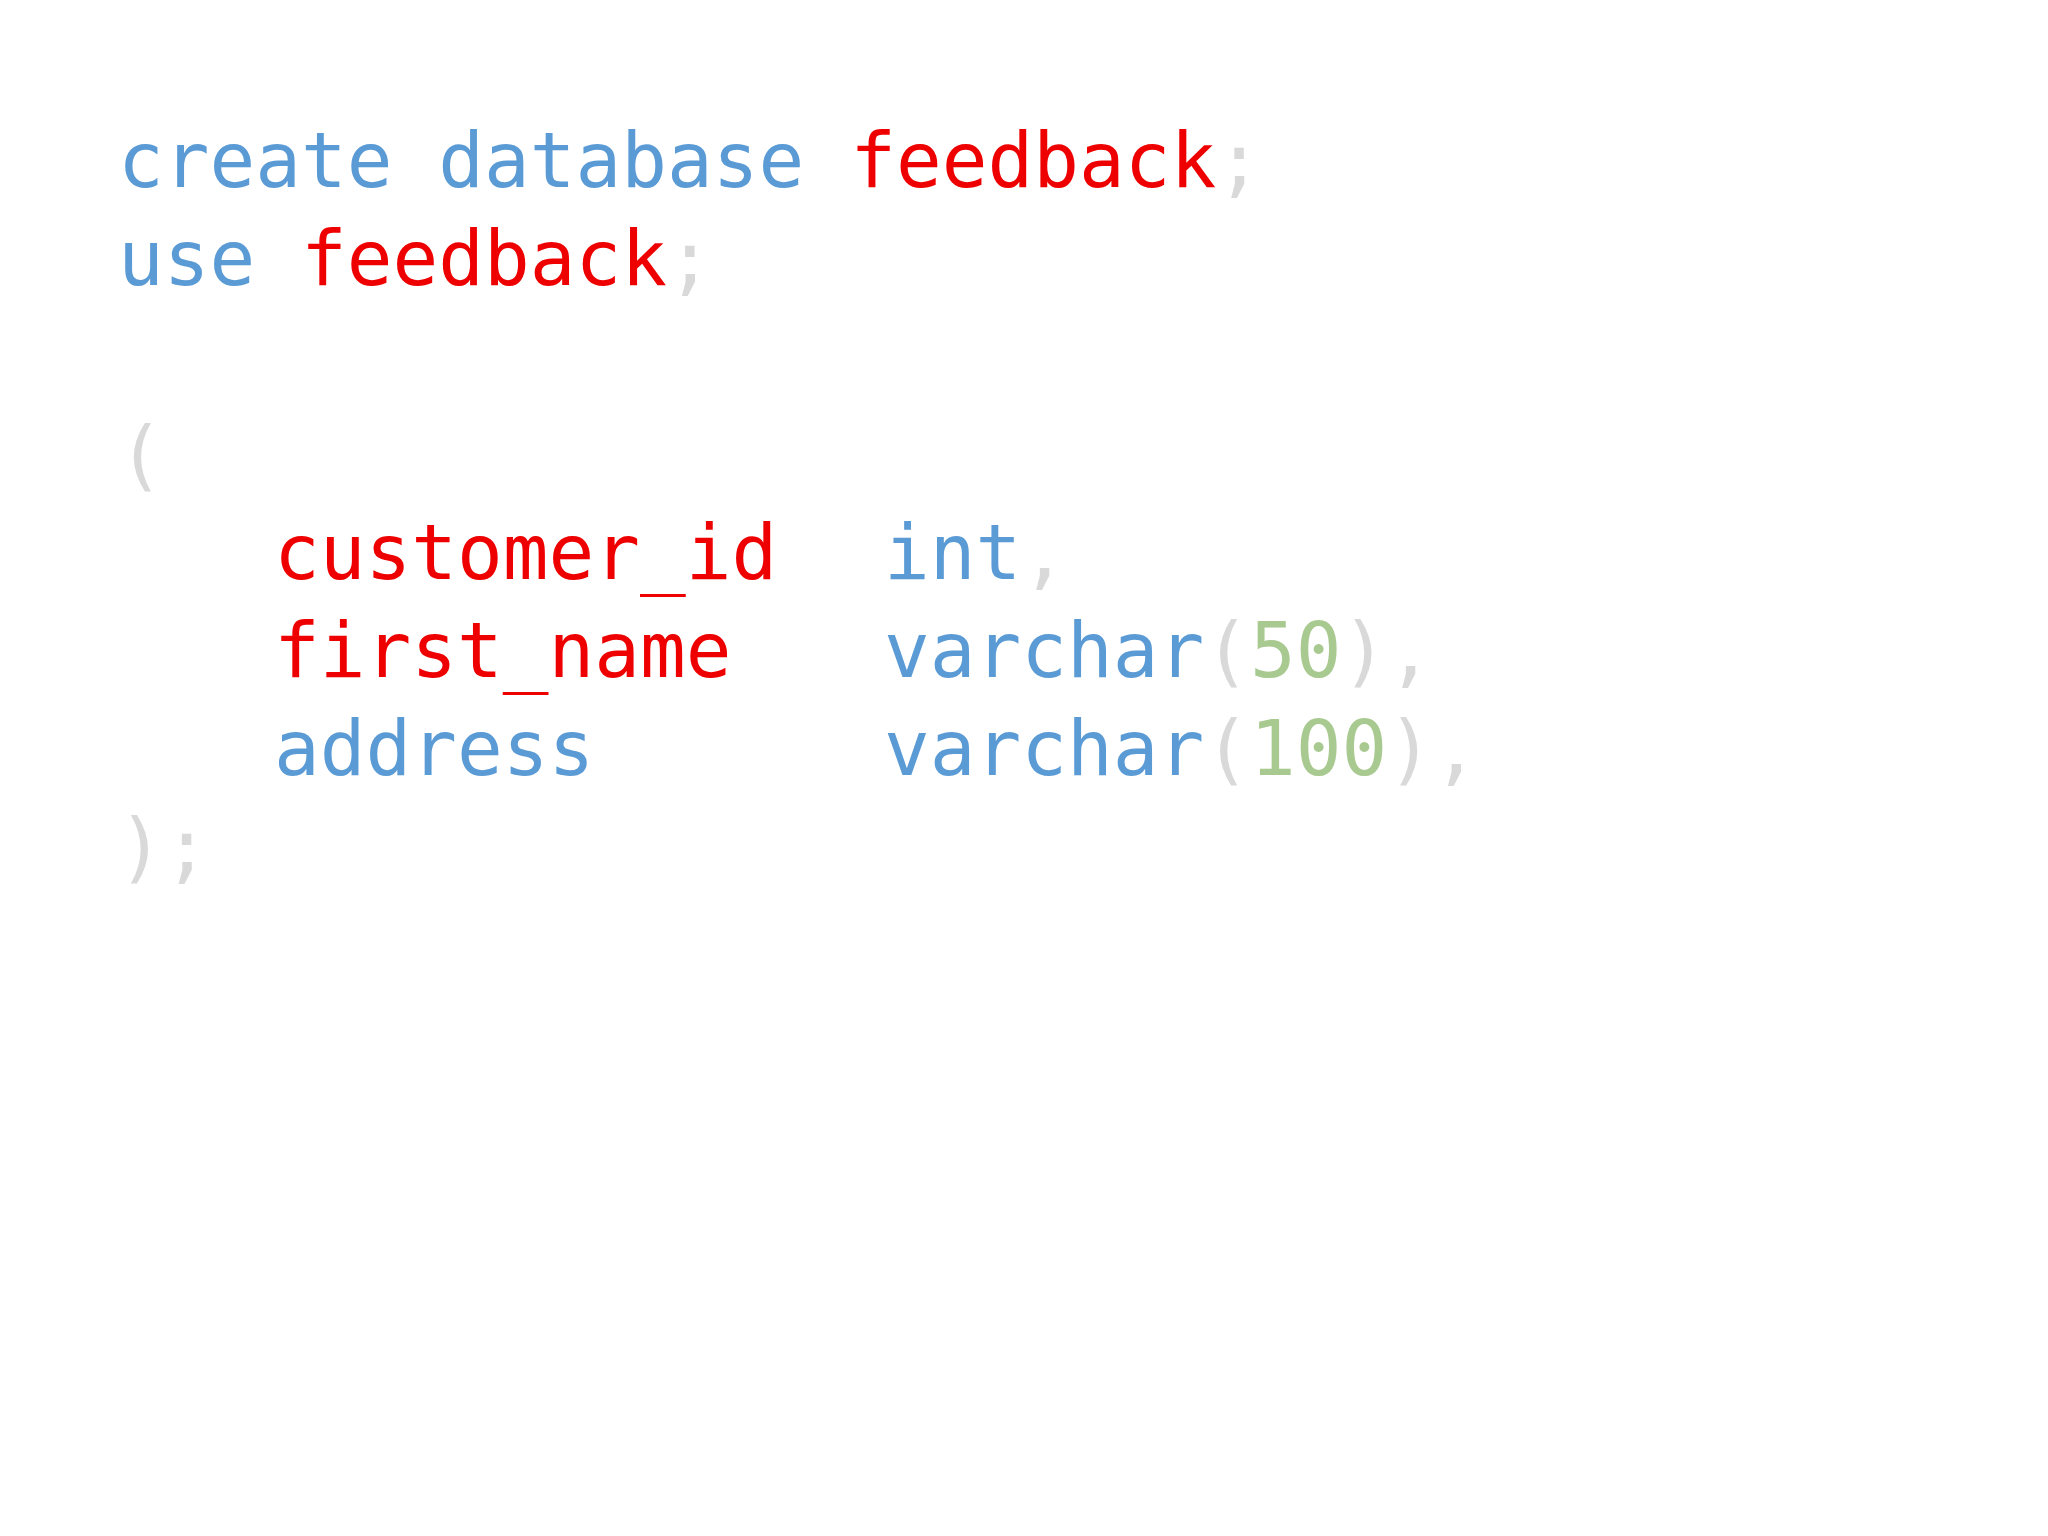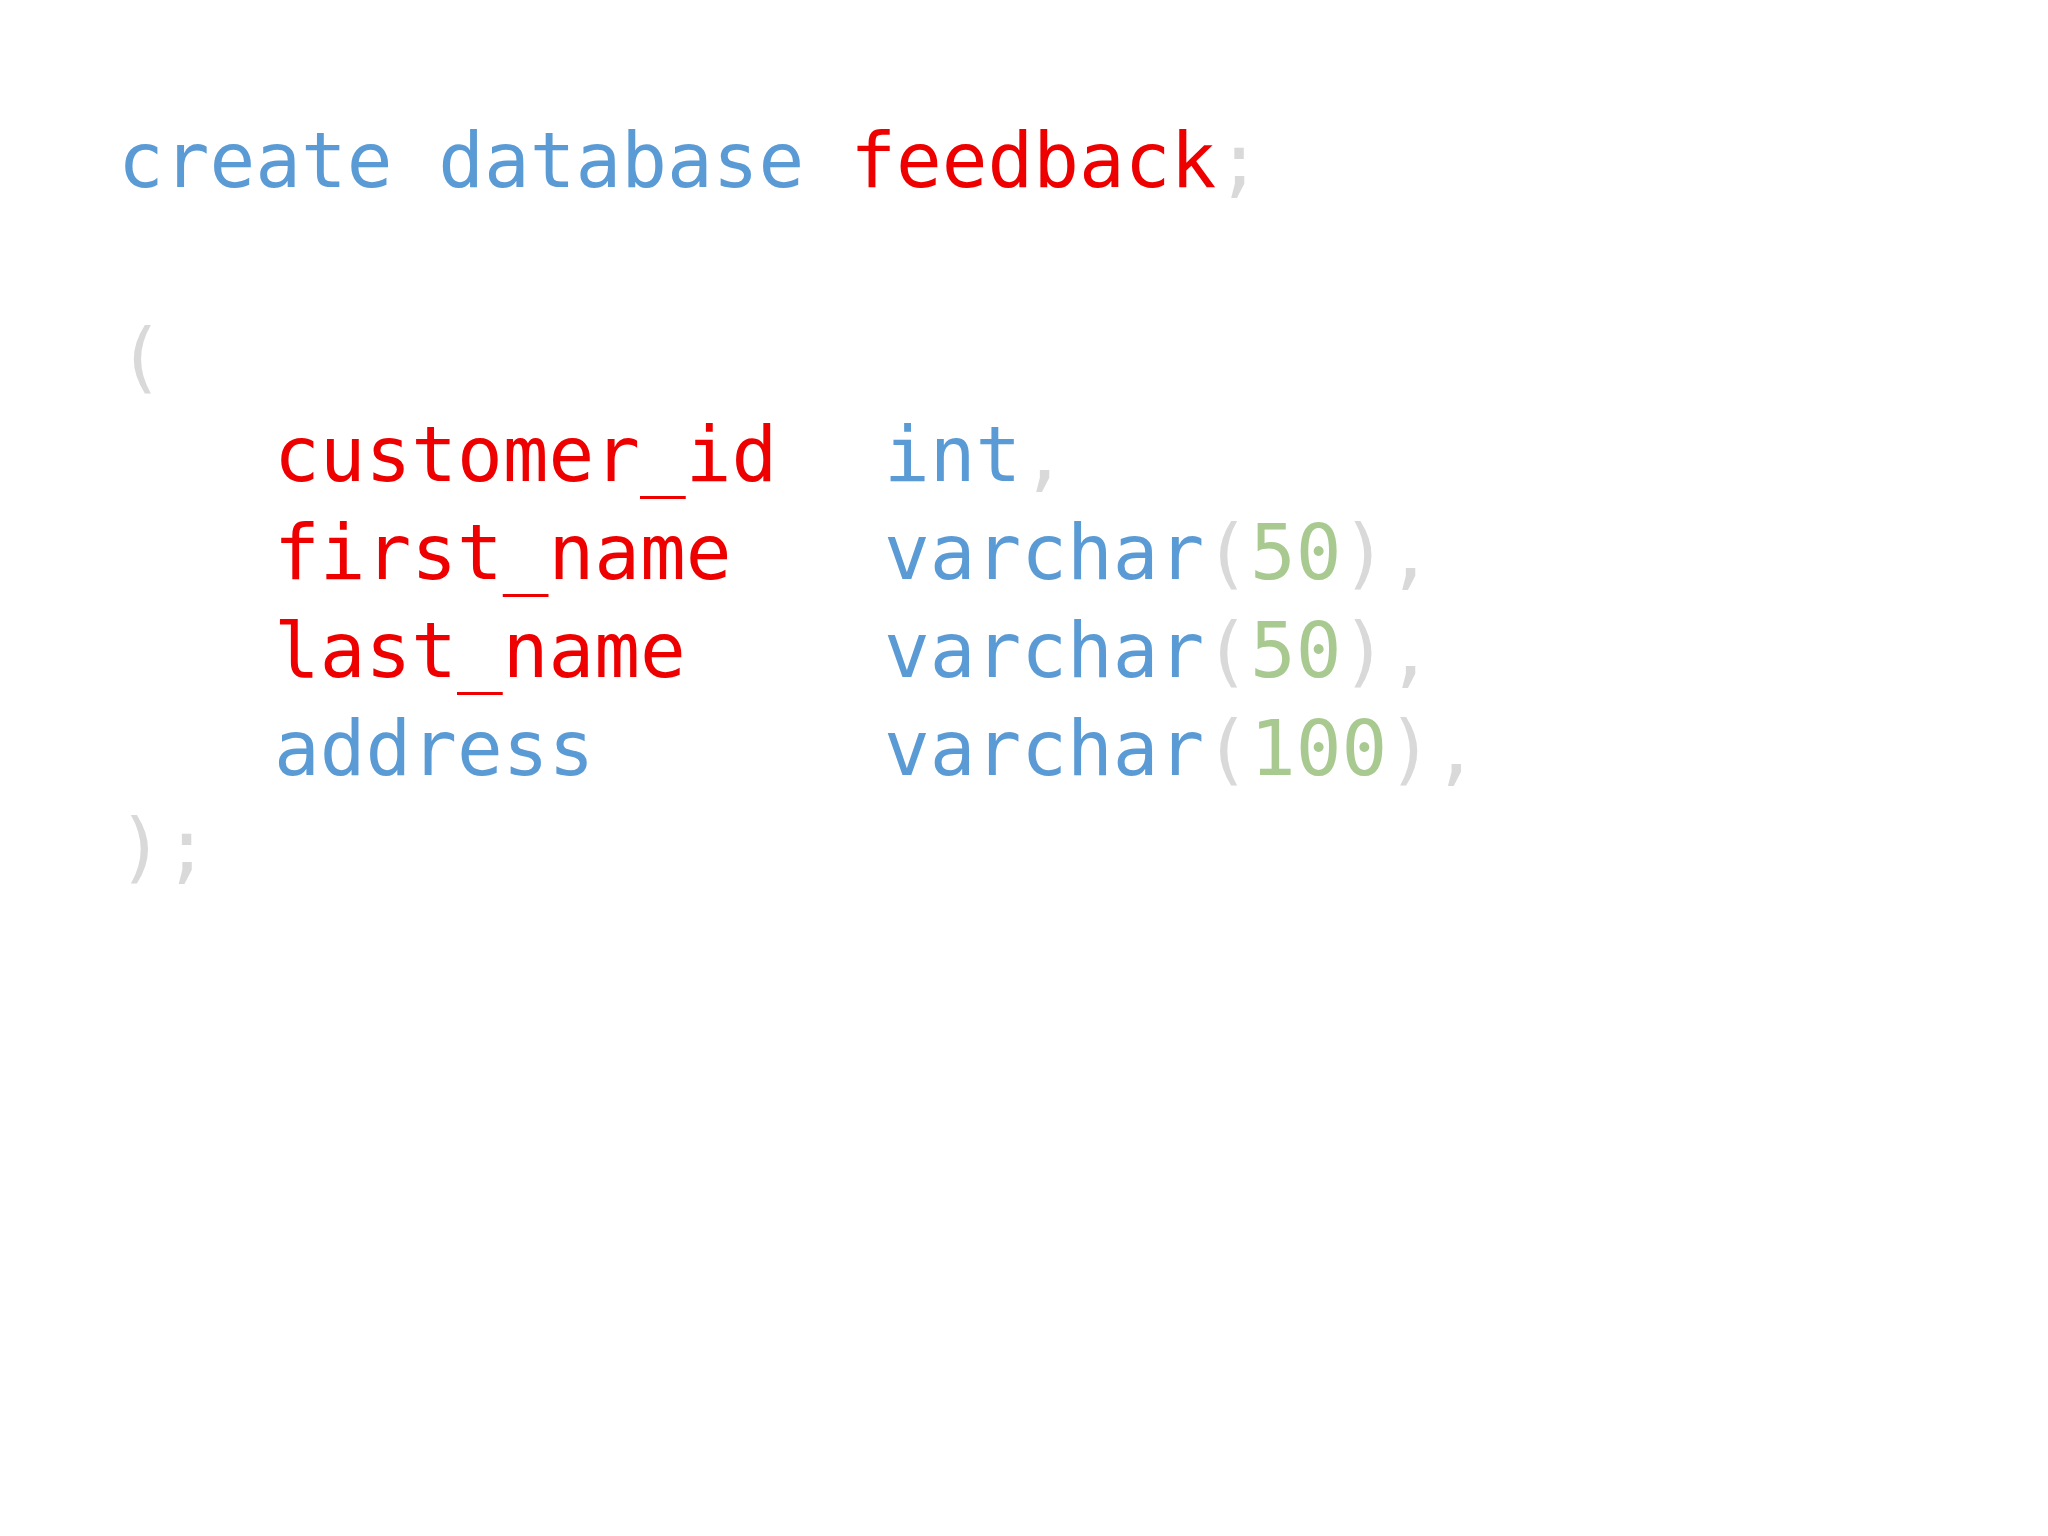--- a/index.html
+++ b/index.html
@@ -55,30 +55,30 @@
     vertical-align: baseline;
   }
 </style>
 </head>
 <body>
 
 <div id="code-listing">
 
   <div class="code-line"><span class="tok-keyword">create</span><span class="tok-punct"> </span><span class="tok-keyword">database</span><span class="tok-punct"> </span><span class="tok-ident">feedback</span><span class="tok-punct">;</span></div>
 
+  <div class="code-line"><span class="tok-keyword">use</span><span class="tok-punct"> </span><span class="tok-ident">feedback</span><span class="tok-punct">;</span></div>
 
   <div class="code-line blank"><span></span></div>
 
 
   <div class="code-line"><span class="tok-punct">(</span></div>
 
   <div class="code-line"><span class="indent"></span><span class="col-name tok-ident">customer_id</span><span class="tok-type">int</span><span class="tok-punct">,</span></div>
 
   <div class="code-line"><span class="indent"></span><span class="col-name tok-ident">first_name</span><span class="tok-type">varchar</span><span class="tok-punct">(</span><span class="tok-number">50</span><span class="tok-punct">)</span><span class="tok-punct">,</span></div>
 
-  <div class="code-line"><span class="indent"></span><span class="col-name tok-ident">last_name</span><span class="tok-type">varchar</span><span class="tok-punct">(</span><span class="tok-number">50</span><span class="tok-punct">)</span><span class="tok-punct">,</span></div>
 
   <div class="code-line"><span class="indent"></span><span class="col-name tok-keyword">address</span><span class="tok-type">varchar</span><span class="tok-punct">(</span><span class="tok-number">100</span><span class="tok-punct">)</span><span class="tok-punct">,</span></div>
 
 
   <div class="code-line"><span class="tok-punct">)</span><span class="tok-punct">;</span></div>
 
 </div>
 
 </body></html>

